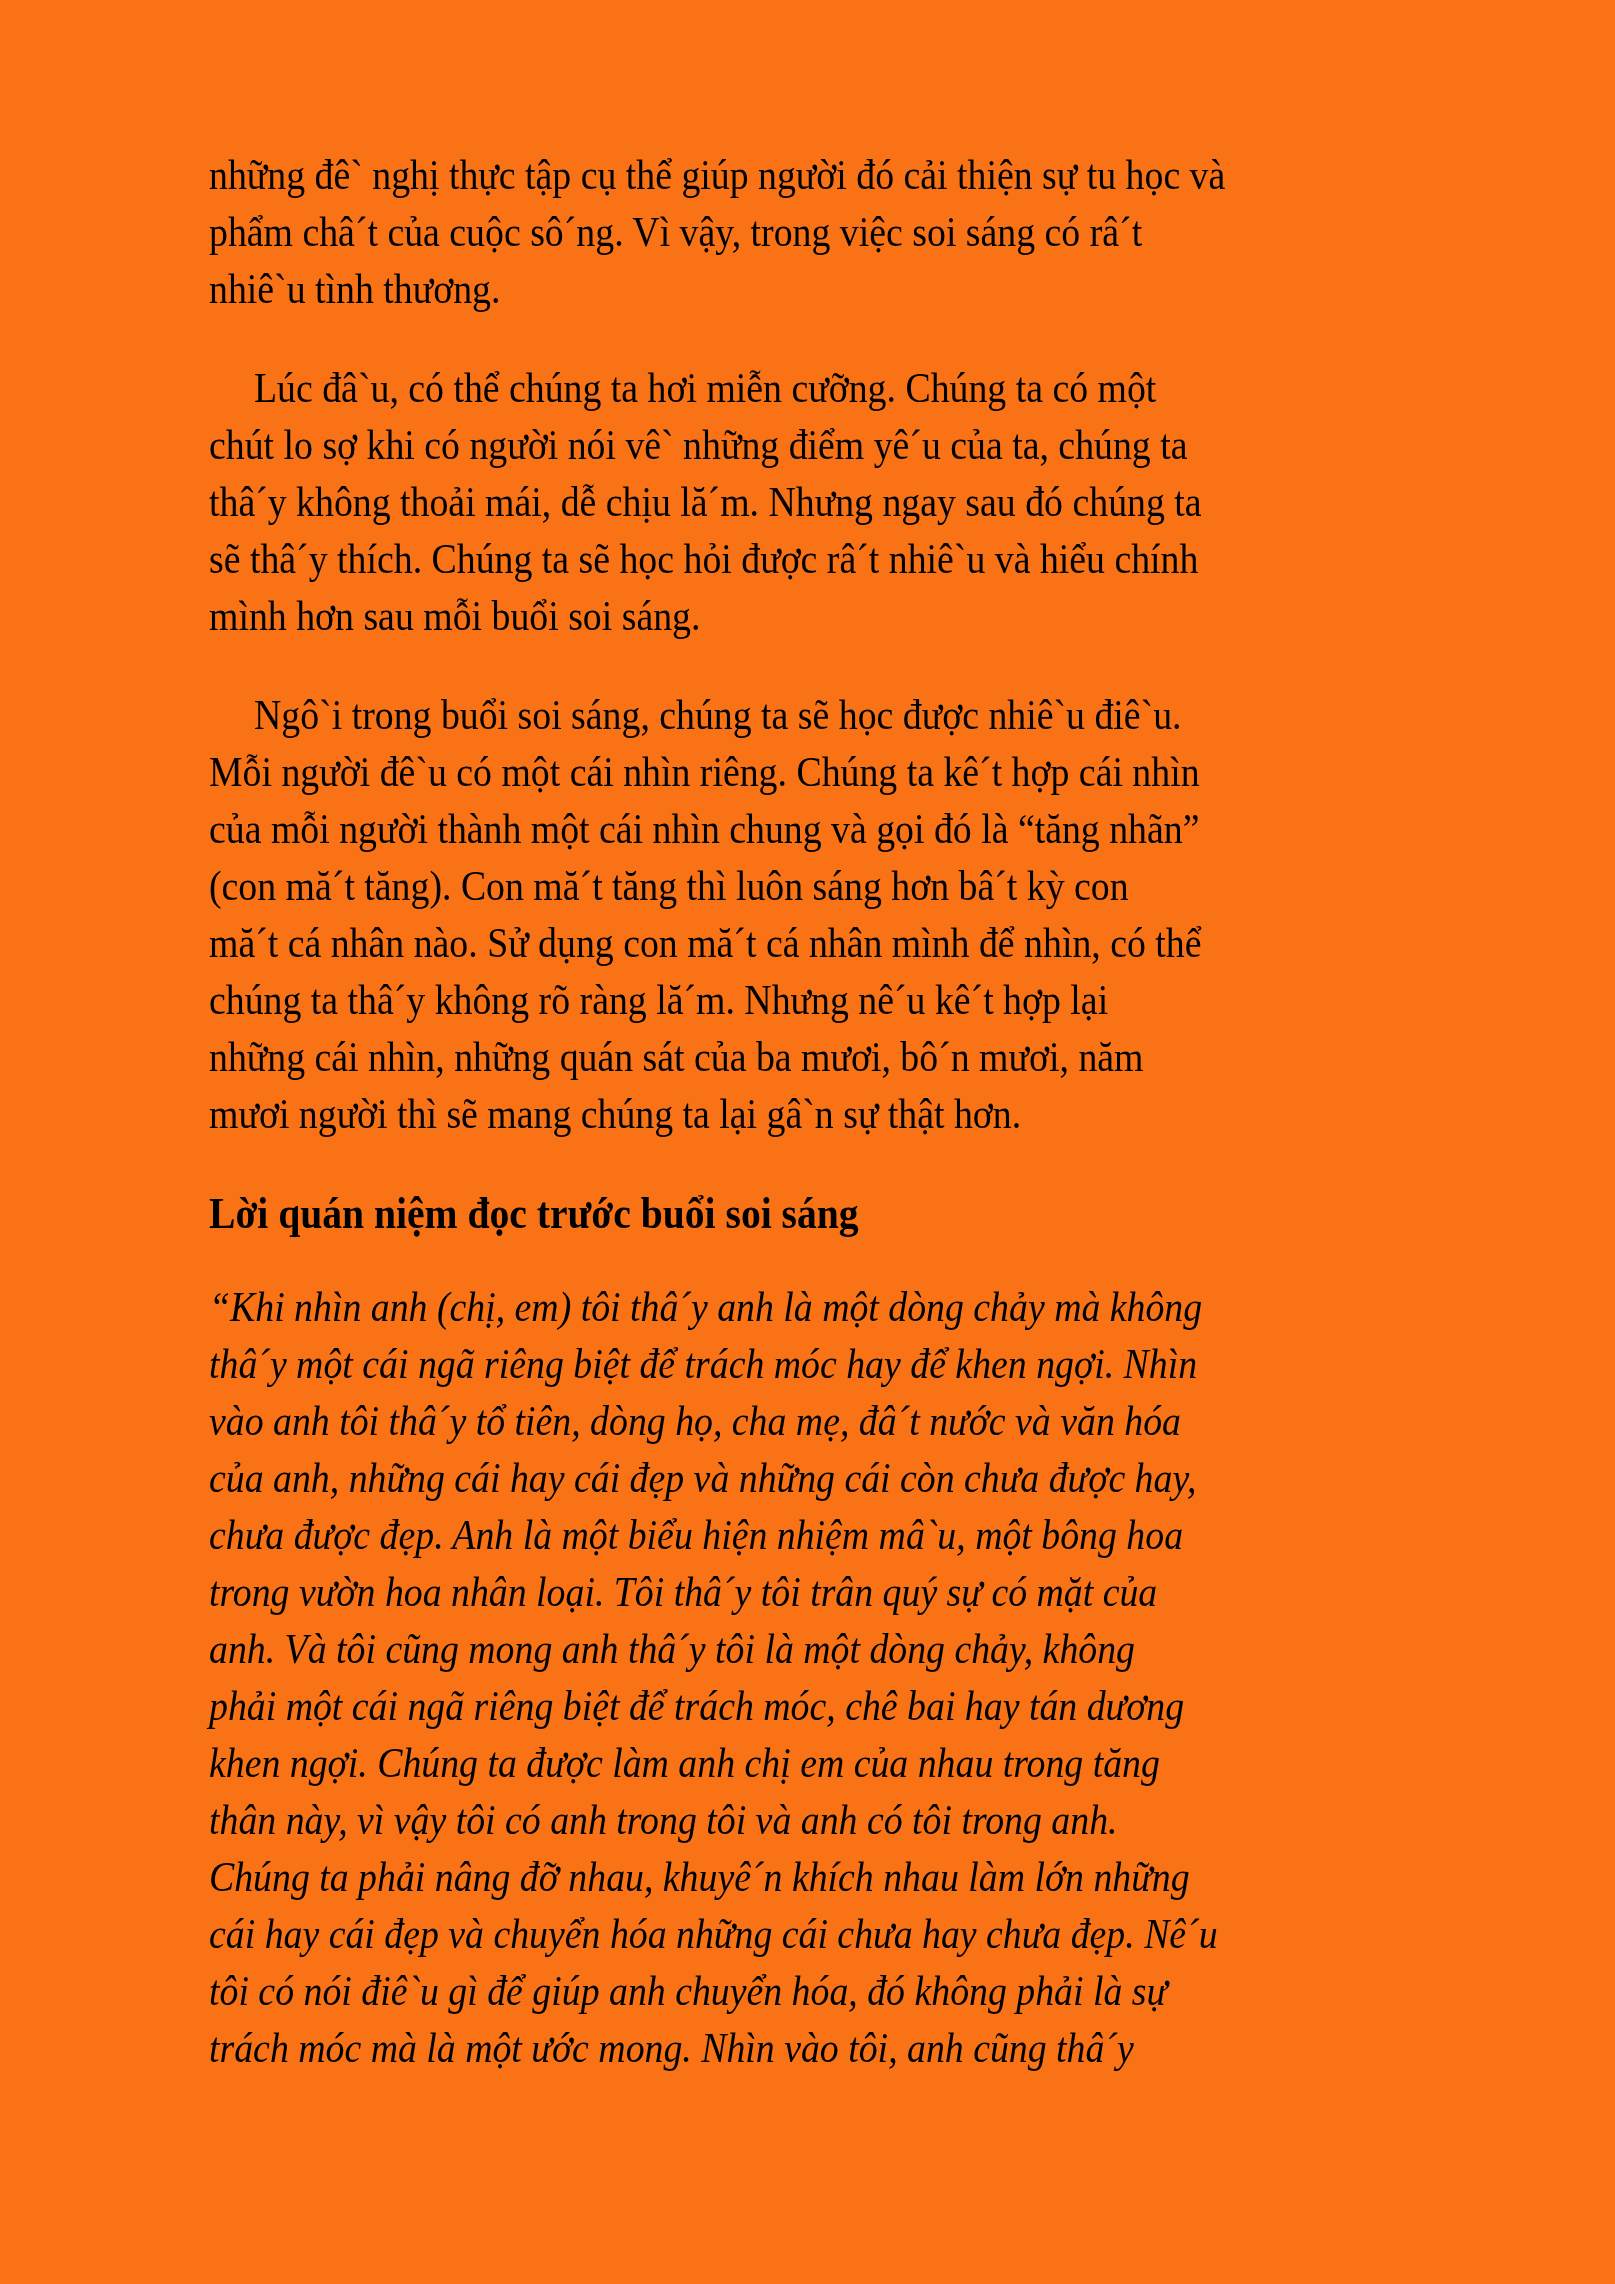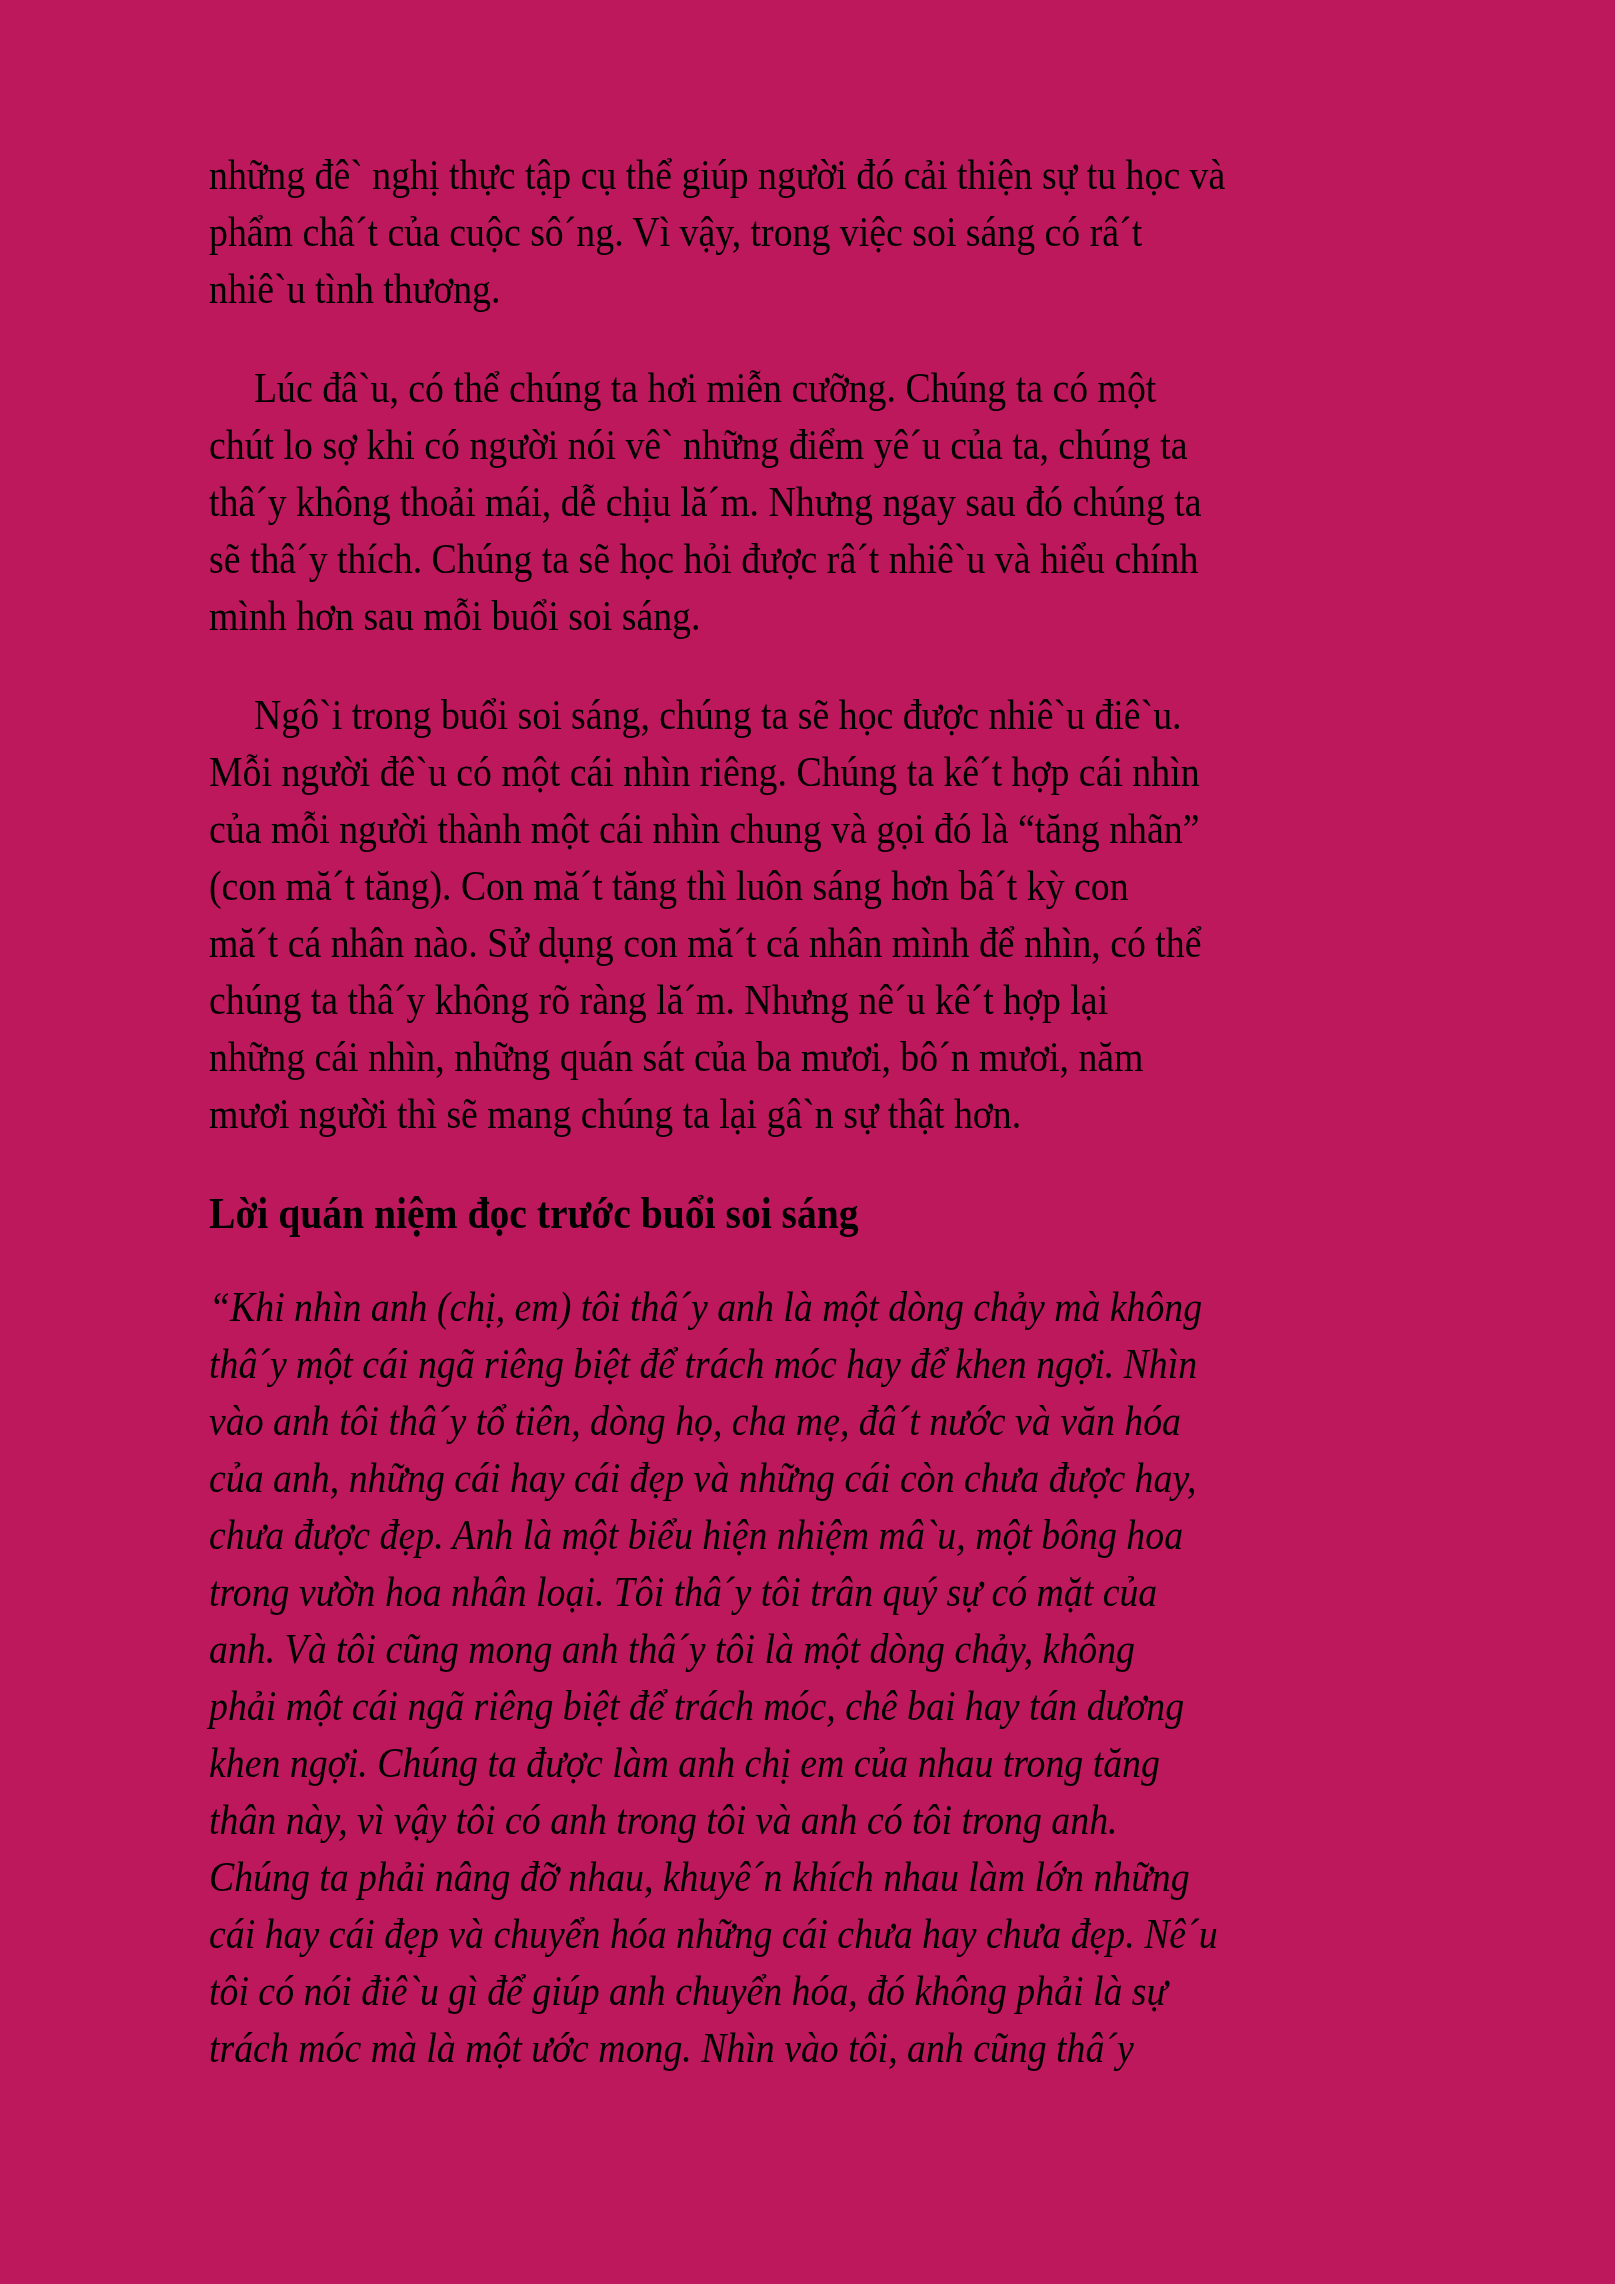--- a/index.html
+++ b/index.html
@@ -4,21 +4,21 @@
 <style>
   html, body {
     margin: 0;
     padding: 0;
     background: #ffffff;
   }
   .page {
     position: relative;
     width: 1616px;
     height: 2284px;
-    background: #be185d;
+    background: #f97316;
     overflow: hidden;
   }
   .page-content {
     position: absolute;
     left: 209px;
     top: 147px;
     width: 1343px;
     transform: scaleX(0.90);
     transform-origin: 0 0;
     font-family: "Liberation Serif", "DejaVu Serif", serif;

